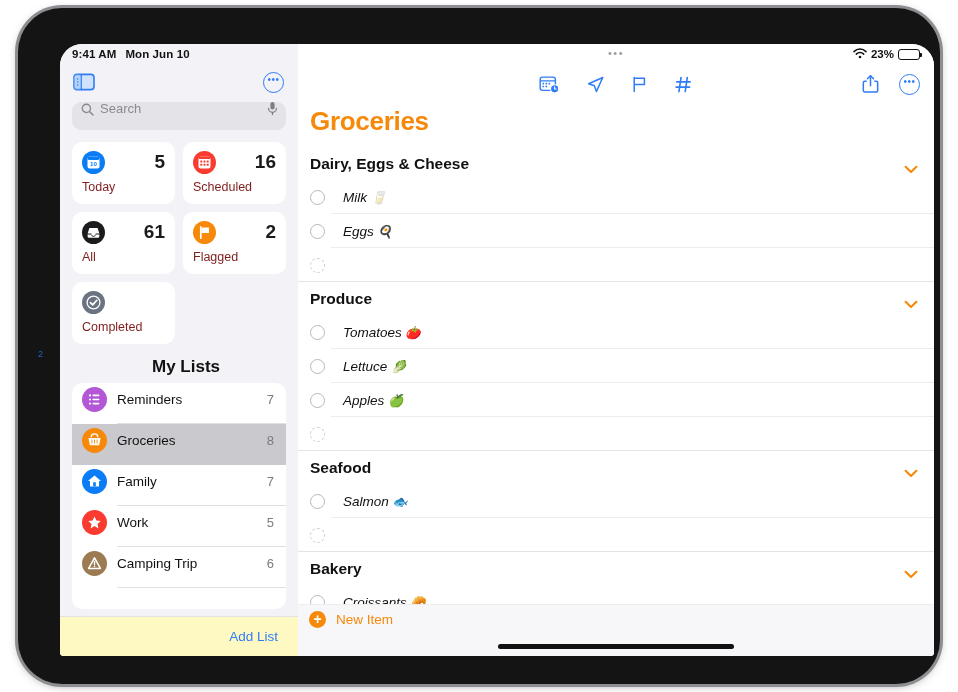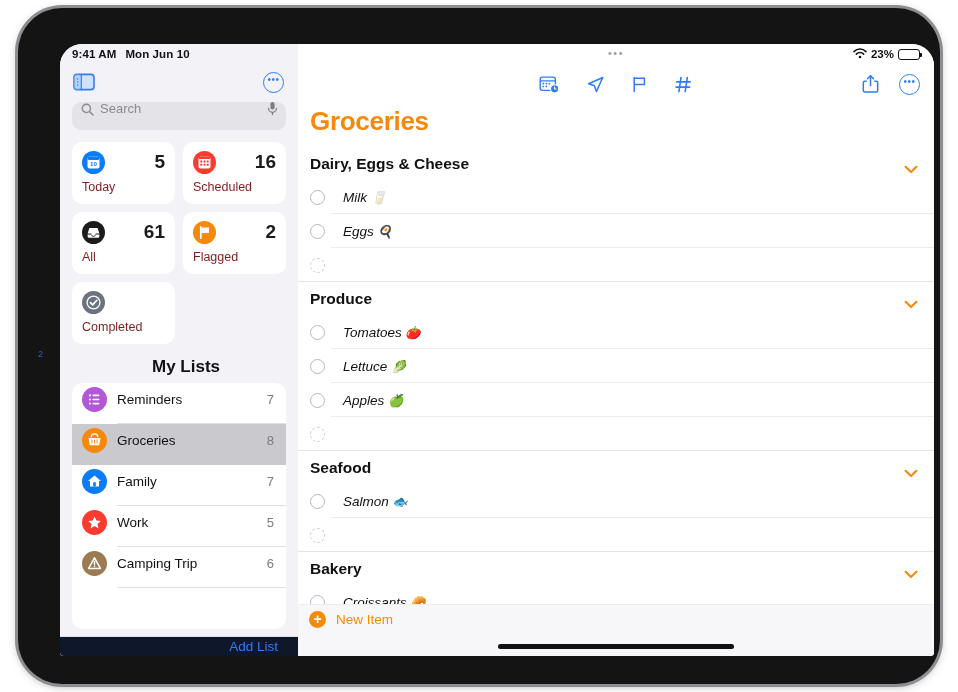--- a/index.html
+++ b/index.html
@@ -145,24 +145,24 @@
   }
   .list-icon {
     width: 25px; height: 25px; border-radius: 50%;
     display: flex; align-items: center; justify-content: center;
     flex: none; margin-right: 10px;
   }
   .list-name { flex: 1; font-size: 13.5px; color: #111; }
   .list-count { font-size: 13px; color: #7b7b80; }
 
   #sidebar-footer {
-    height: 20px;
+    height: 40px;
     display: flex; align-items: center; justify-content: flex-end;
     padding: 0 20px 0 0;
-    background: #0f172a;
+    background: #fef9c3;
     border-top: 1px solid #e2e2e6;
     margin-top: 7px;
   }
   #add-list-btn {
     font-size: 13.5px; color: #2f7cf6; cursor: pointer;
   }
 
   
   #content {
     flex: 1; height: 100%;

